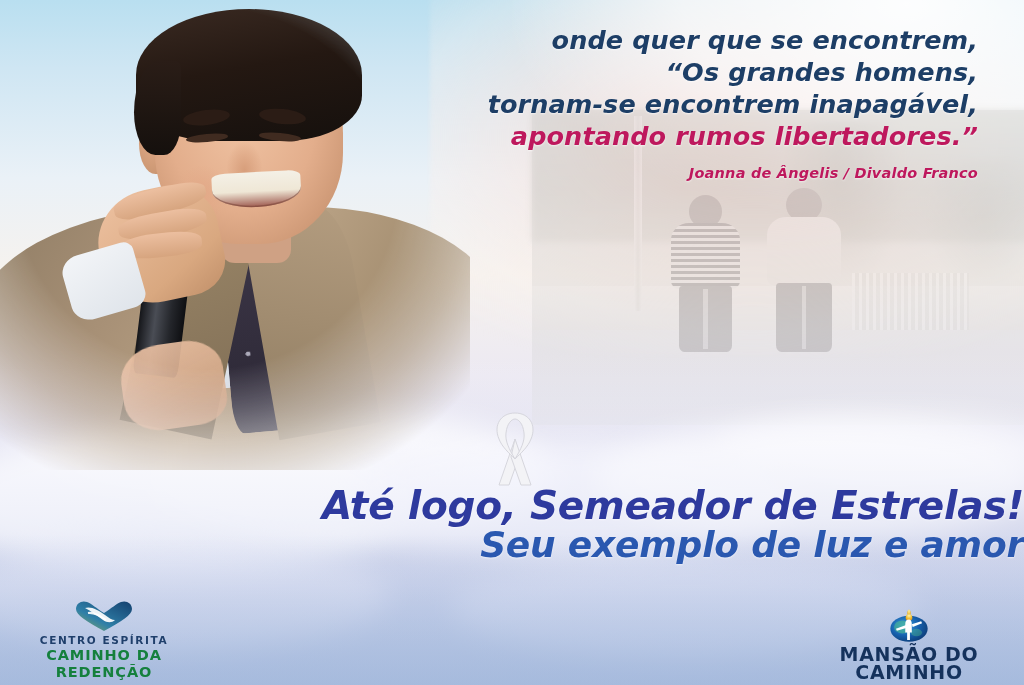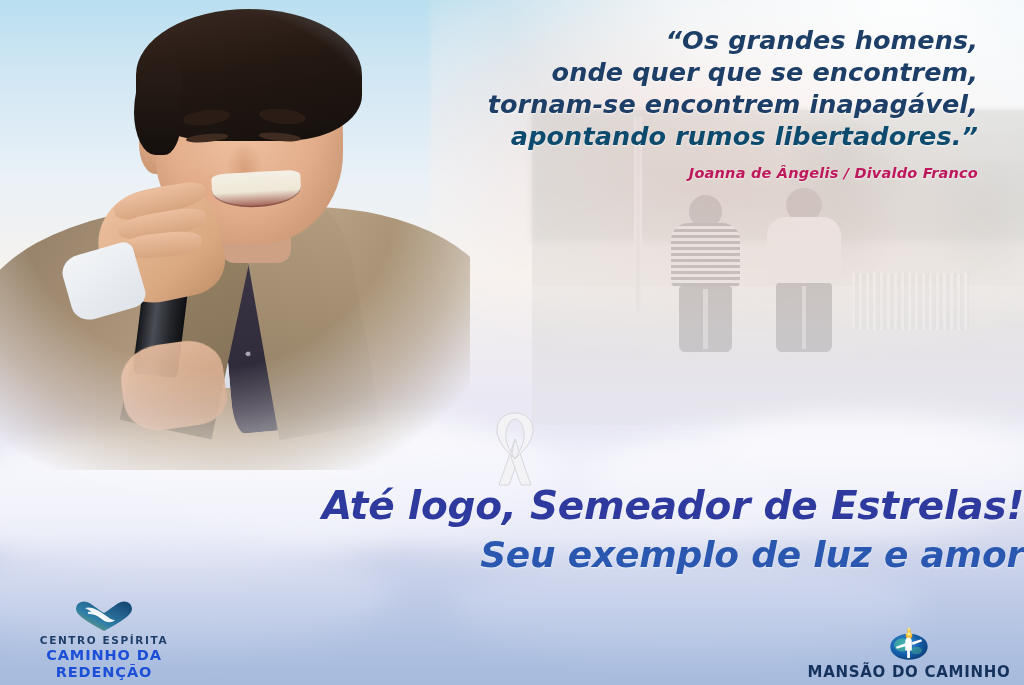--- a/index.html
+++ b/index.html
@@ -174,31 +174,31 @@
   
   .ribbon{position:absolute;left:479px;top:409px;width:72px;height:78px;}
 
   
   .headline{position:absolute;left:0;right:0;top:486px;text-align:right;}
   .hl{
     font-style:italic;font-weight:bold;letter-spacing:-.2px;line-height:1.0;
     text-shadow:0 1px 2px rgba(255,255,255,.55);
   }
   .hl1{font-size:39px;color:#2e3a9e;}
-  .hl2{font-size:36px;color:#2a58b0;margin-top:12px;}
+  .hl2{font-size:36px;color:#2a58b0;margin-top:2px;}
   .hl3{font-size:37px;color:#2c85c9;margin-top:9px;}
 
   
   .logo{position:absolute;bottom:4px;text-align:center;}
   .logo-left{left:6px;width:196px;}
   .logo-right{right:8px;width:214px;}
   .logo-mark{height:34px;display:flex;align-items:flex-end;justify-content:center;}
   .logo-l1{font-size:10.5px;font-weight:bold;color:#1f3f6b;letter-spacing:1.6px;line-height:14px;}
-  .logo-l2{font-size:14.5px;font-weight:bold;color:#1d4ed8;letter-spacing:.9px;line-height:17px;}
-  .logo-r1{font-size:15px;font-weight:bold;color:#15325c;letter-spacing:.7px;line-height:18px;margin-top:2px;}
+  .logo-l2{font-size:14.5px;font-weight:bold;color:#15803d;letter-spacing:.9px;line-height:17px;}
+  .logo-r1{font-size:19px;font-weight:bold;color:#15325c;letter-spacing:.7px;line-height:18px;margin-top:2px;}
 </style>
 </head>
 <body>
 
 <div class="stage">
 
   <div class="bg-sky"></div>
   <div class="bg-blush"></div>
   <div class="bg-white-tr"></div>
 
@@ -261,24 +261,24 @@
       <div class="hand"></div>
       <div class="finger f1"></div>
       <div class="finger f2"></div>
       <div class="finger f3"></div>
       <div class="cuff"></div>
       <div class="hand2"></div>
     </div>
   </div>
 
   <div class="quote">
+    <div class="quote-line" style="color: rgb(29, 62, 102);">onde quer que se encontrem,</div>
     <div class="quote-line" style="color: rgb(29, 62, 102);">“Os grandes homens,</div>
-    <div class="quote-line" style="color: rgb(29, 62, 102);">onde quer que se encontrem,</div>
     <div class="quote-line" style="color: rgb(29, 62, 102);">tornam-se encontrem inapagável,</div>
-    <div class="quote-line" style="color: #0c4a6e;">apontando rumos libertadores.”</div>
+    <div class="quote-line" style="color: #be185d;">apontando rumos libertadores.”</div>
     <div class="quote-attr" style="color: #be185d;">Joanna de Ângelis / Divaldo Franco</div>
   </div>
 
   <div class="ribbon">
     <svg viewBox="0 0 72 78" width="72" height="78" aria-hidden="true">
       <g fill="#f3f3f6" stroke="#d6d6dd" stroke-width="1">
         <path d="M36 30 L20 76 L30 76 L40 48 Z"></path>
         <path d="M36 30 L52 76 L42 76 L32 48 Z"></path>
         <path d="M36 4 C22 4 14 16 20 30 C23 38 30 44 36 50 C30 40 26 32 27 24 C28 14 33 10 36 10 C39 10 44 14 45 24 C46 32 42 40 36 50 C42 44 49 38 52 30 C58 16 50 4 36 4 Z"></path>
       </g>

